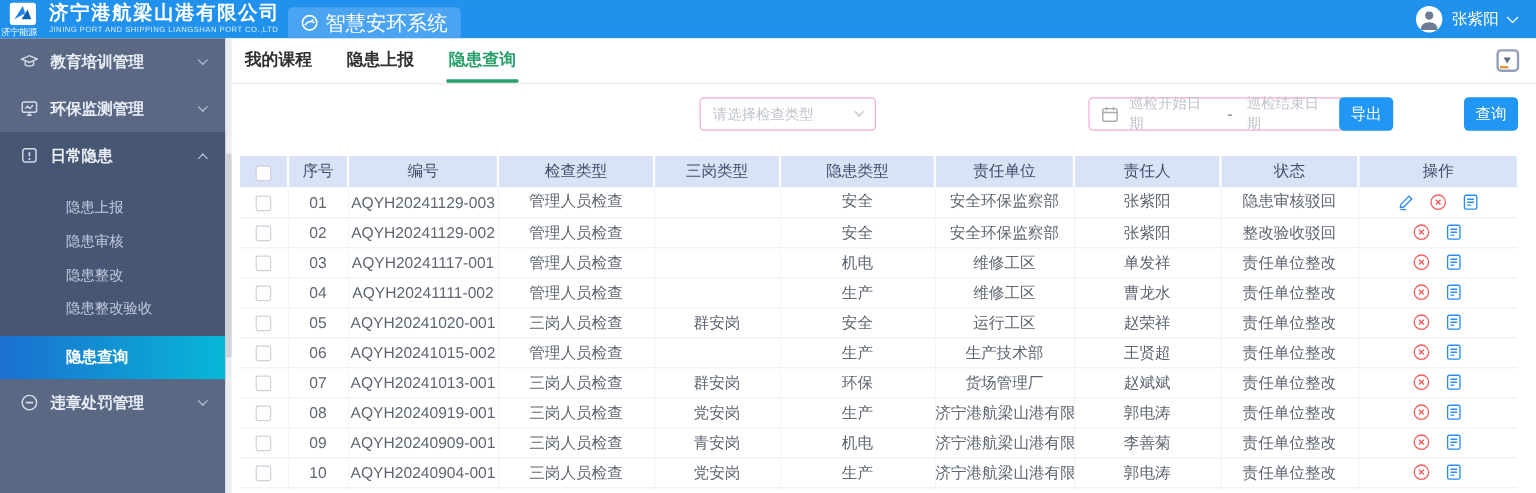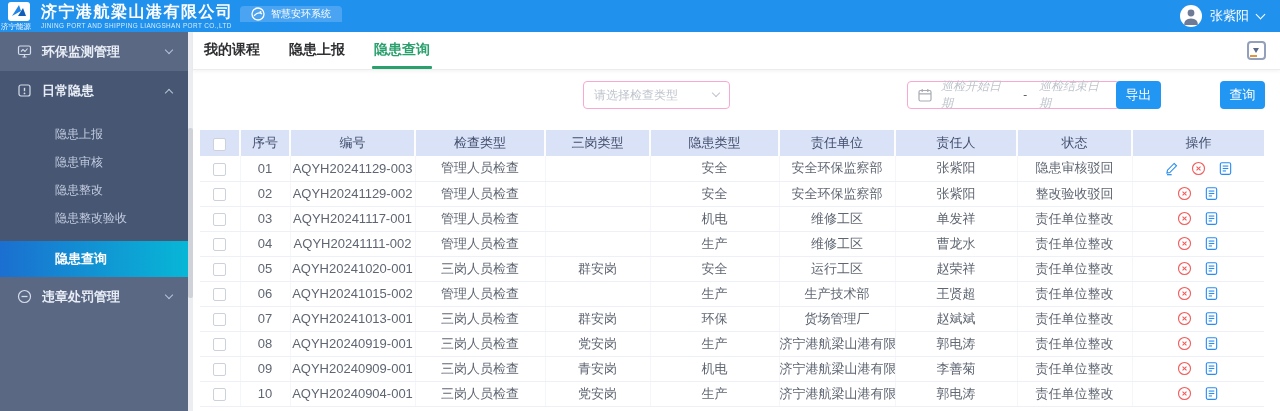--- a/index.html
+++ b/index.html
@@ -6,21 +6,21 @@
   body { font-family:"Liberation Sans", sans-serif; background:#fff; }
   .page { position:relative; width:1280px; height:411px; overflow:hidden; background:#fff; }
 
   
   .header { position:absolute; left:0; top:0; width:1280px; height:32px; background:#2191ee; }
   .logo-icon { position:absolute; left:8px; top:2px; width:22px; height:19px; }
   .logo-text { position:absolute; left:1px; top:22px; width:38px; font-size:7.5px; color:#fff; }
   .company { position:absolute; left:41px; top:3px; color:#fff; }
   .company-name { font-size:16px; font-weight:700; letter-spacing:1.5px; line-height:18px; }
   .company-en { font-size:6.4px; color:#d8ecfd; letter-spacing:0.4px; margin-top:1px; }
-  .system-tab { position:absolute; left:240px; top:6px; height:16px; background:#4ba4f2; border-radius:4px 4px 0 0; display:flex; align-items:center; gap:6px; padding:4px 11px; color:#fff; font-size:10px; cursor:pointer; }
+  .system-tab { position:absolute; left:240px; top:6px; height:26px; background:#4ba4f2; border-radius:4px 4px 0 0; display:flex; align-items:center; gap:6px; padding:4px 11px; color:#fff; font-size:17px; cursor:pointer; }
   .sys-icon { width:14px; height:14px; }
   .user-box { position:absolute; right:16px; top:0; height:32px; display:flex; align-items:center; gap:8px; color:#fff; font-size:13px; cursor:pointer; }
   .avatar { width:22px; height:22px; border-radius:50%; background:#fff; overflow:hidden; display:flex; align-items:flex-end; justify-content:center; }
   .chev { width:7px; height:7px; border-right:1.6px solid currentColor; border-bottom:1.6px solid currentColor; transform:rotate(45deg); margin-top:-4px; }
   .chev.up { transform:rotate(-135deg); margin-top:4px; }
 
   
   .sidebar { position:absolute; left:0; top:32px; width:188px; bottom:0; background:#5a6884; overflow:hidden; }
   .s-parent { height:39px; display:flex; align-items:center; padding:0 16px 0 17px; color:#e8edf6; font-size:13px; font-weight:700; cursor:pointer; }
   .s-icon { width:15px; height:15px; margin-right:10px; display:inline-flex; flex:none; }
@@ -40,21 +40,21 @@
   .tab.active { color:#2aa06d; }
   .tab.active::after { content:""; position:absolute; left:0; right:0; bottom:0; height:3px; background:#2aa06d; border-radius:1px; }
   .collapse-box { position:absolute; right:14px; top:9px; width:19px; height:19px; border:2px solid #93a0bb; border-radius:4px; cursor:pointer; }
   .collapse-box::after { content:""; position:absolute; left:4px; top:5px; border-left:3.5px solid transparent; border-right:3.5px solid transparent; border-top:5px solid #5c6a88; }
   .collapse-accent { position:absolute; left:1px; bottom:1px; width:7px; height:2px; background:#e2953f; }
 
   .select { position:absolute; height:28px; border:1px solid #f9a8d4; border-radius:4px; background:#fff; display:flex; align-items:center; padding:0 10px; font-size:12px; color:#bfc4cc; cursor:pointer; }
   .select .chev { color:#c0c4cc; margin-left:auto; width:6px; height:6px; }
   .sel-check { left:395px; top:49px; width:147px; }
   .sel-hazard { left:557px; top:49px; width:148px; }
-  .daterange { left:719px; top:49px; width:213px; cursor:text;font-style:italic; }
+  .daterange { left:719px; top:49px; width:213px; cursor:text; }
   .daterange .sep { margin:0 12px; color:#606266; }
   .cal-icon { width:14px; height:14px; margin-right:9px; flex:none; }
   .btn { position:absolute; top:49px; height:28px; width:45px; background:#2196f3; color:#fff; font-size:13px; border:none; border-radius:4px; display:flex; align-items:center; justify-content:center; cursor:pointer; font-family:"Liberation Sans",sans-serif; }
   .btn-export { left:928px; }
   .btn-query { left:1032px; }
 
   .table-wrap { position:absolute; left:12px; top:98px; width:1064px; }
   table { width:100%; border-collapse:collapse; table-layout:fixed; font-size:13px; }
   thead th { background:#d9e2f7; height:26px; font-weight:500; color:#414d6b; border-right:2px solid #fdfdfe; }
   thead th:last-child { border-right:none; }
@@ -94,20 +94,30 @@
           <circle cx="11" cy="8" r="3.4" fill="#6d7b97"></circle>
           <path d="M4 20 Q4 13.5 11 13.5 Q18 13.5 18 20 Z" fill="#6d7b97"></path>
         </svg>
       </span>
       <span>张紫阳</span>
       <span class="chev"></span>
     </div>
   </div>
 
   <div class="sidebar">
+    <div class="s-parent">
+      <span class="s-icon">
+        <svg viewBox="0 0 15 15" width="15" height="15">
+            <path d="M1 5.2 L7.5 2.4 L14 5.2 L7.5 8 Z" fill="none" stroke="#d5dcea" stroke-width="1.2"></path>
+            <path d="M4 7 v3 q3.5 2.2 7 0 v-3" fill="none" stroke="#d5dcea" stroke-width="1.2"></path>
+          </svg>
+      </span>
+      <span>教育培训管理</span>
+      <span class="chev"></span>
+    </div>
     <div class="s-parent">
       <span class="s-icon">
         <svg viewBox="0 0 15 15" width="15" height="15">
             <rect x="1.5" y="2" width="12" height="8.5" rx="1.5" fill="none" stroke="#d5dcea" stroke-width="1.2"></rect>
             <path d="M5.5 13 h4 M7.5 10.5 v2.5" stroke="#d5dcea" stroke-width="1.2"></path>
             <path d="M4 7.5 l2-2 2 2 2.5-3" fill="none" stroke="#d5dcea" stroke-width="1.1"></path>
           </svg>
       </span>
       <span>环保监测管理</span>
       <span class="chev"></span>

